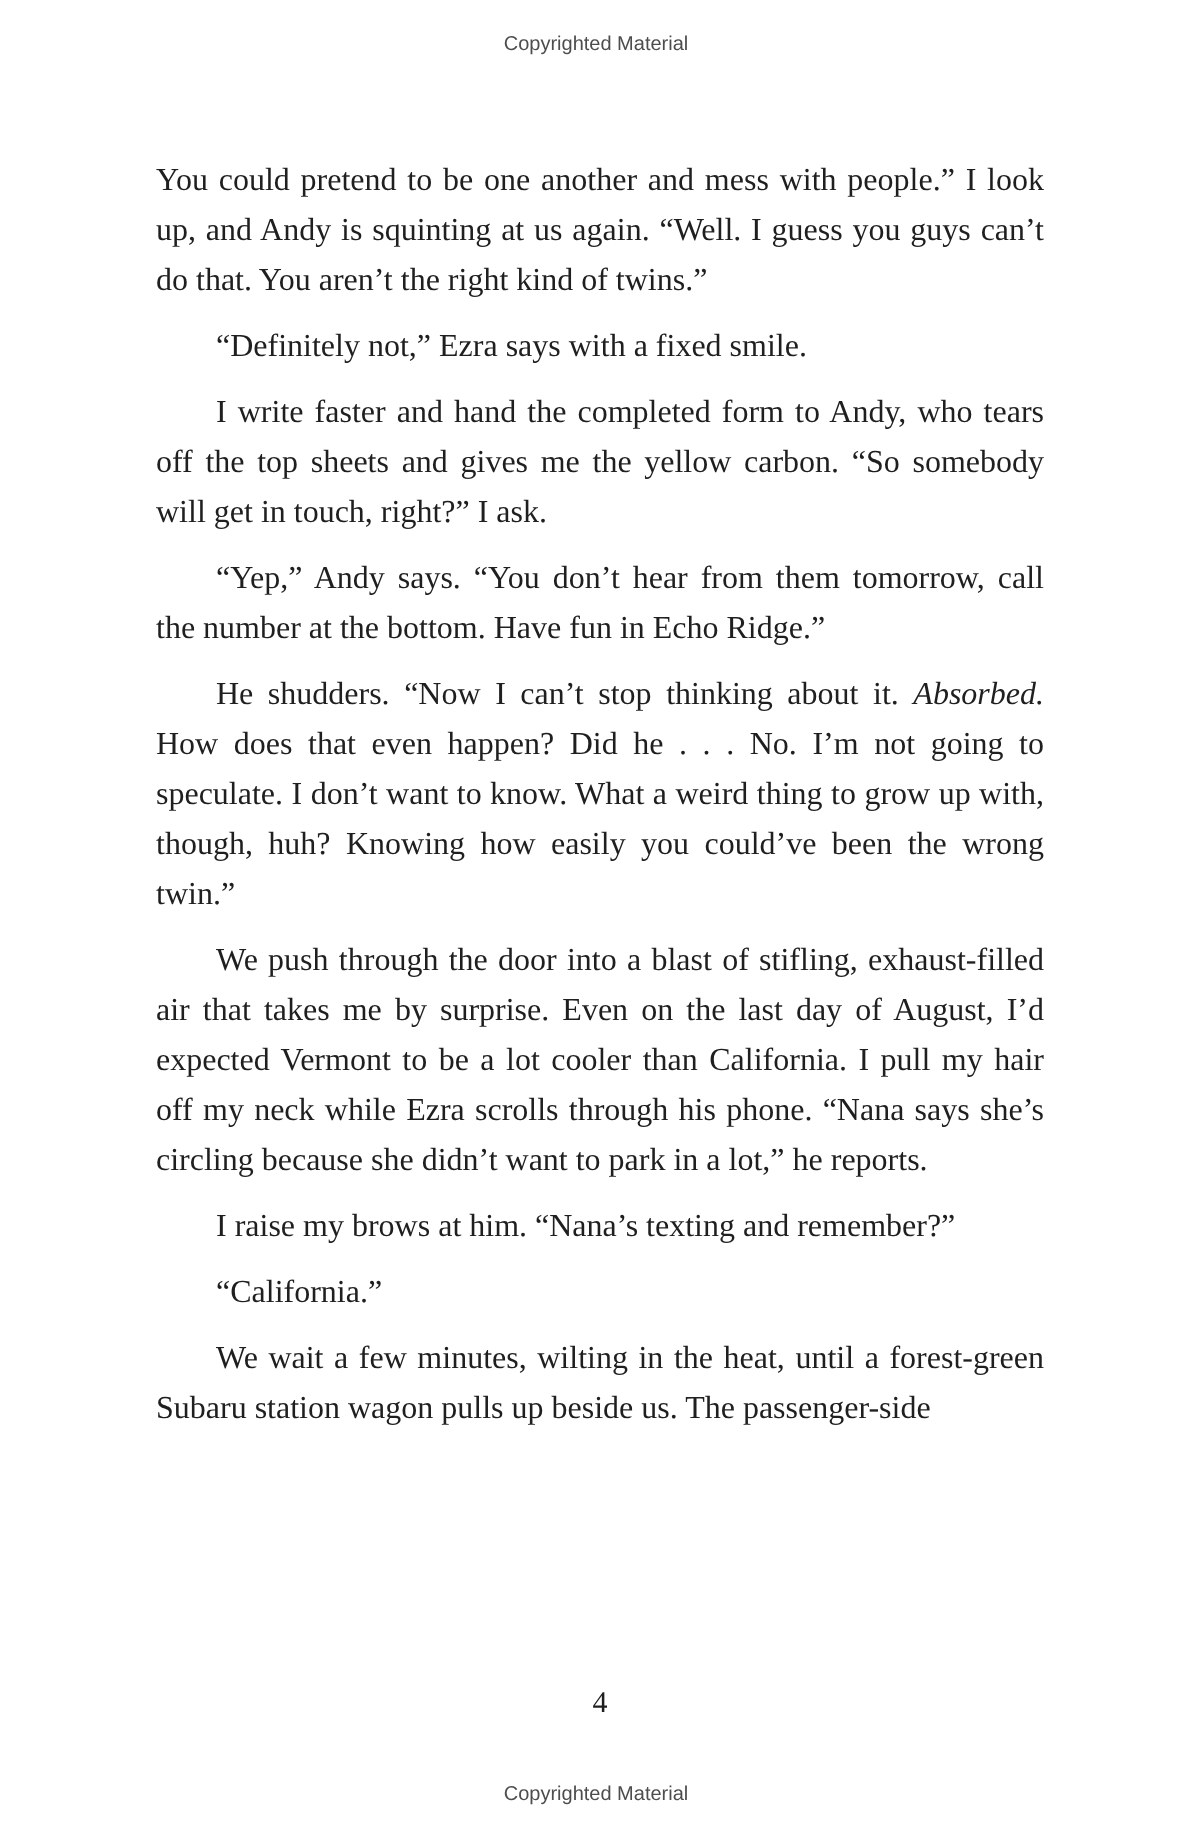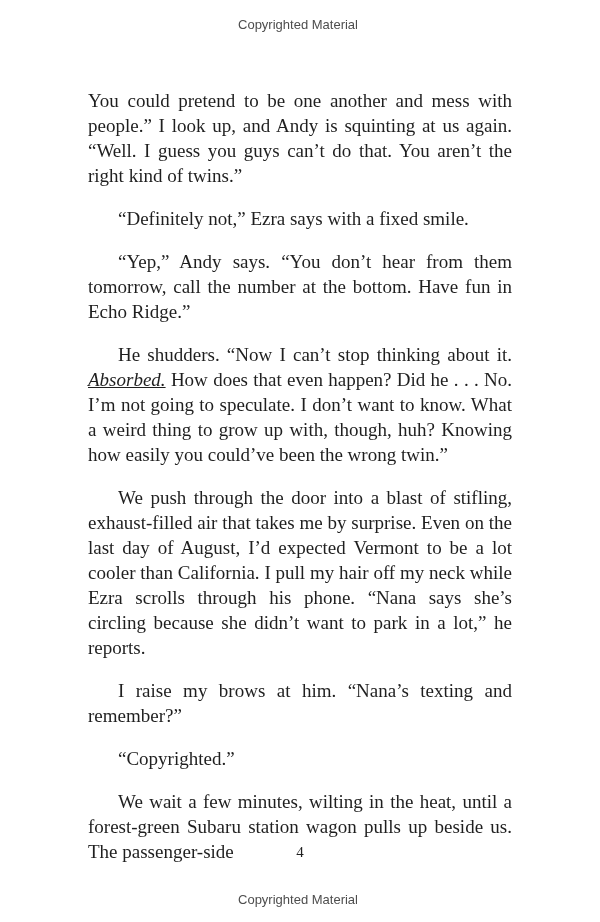--- a/index.html
+++ b/index.html
@@ -7,68 +7,69 @@
     width: 600px;
     height: 922px;
     background: #ffffff;
     position: relative;
     overflow: hidden;
     font-family: "Liberation Serif", "DejaVu Serif", serif;
     color: #1f1f1f;
   }
   .notice {
     font-family: "Liberation Sans", "DejaVu Sans", sans-serif;
-    font-size: 13px;
+    font-size: 10px;
     color: #4d4d4d;
     text-align: center;
     position: absolute;
     left: 0;
     right: 4px;
   }
   .notice.top { top: 17px; }
   .notice.bottom { top: 892px; }
   .text-block {
     position: absolute;
     top: 70px;
     left: 70px;
     width: 460px;
   }
   .para {
-    margin: 18px;
-    font-size: 19px;
+    margin: 8px;
+    font-size: 16px;
     line-height: 25px;
     text-align: justify;
   }
   .para.indent { text-indent: 30px; }
-  .para em { font-style: italic; text-decoration: underline; }
+  .para em { font-style: italic; }
   .page-number {
     position: absolute;
     top: 844px;
     left: 0;
     right: 0;
     text-align: center;
     font-size: 15px;
     color: #1f1f1f;
   }
 </style>
 </head>
 <body>
 
 <div class="book-page">
 
   <div class="notice top">Copyrighted Material</div>
 
   <div class="text-block" id="paragraphs">
       <p class="para"><span>You could pretend to be one another and mess with people.” I look up, and Andy is squinting at us again. “Well. I guess you guys can’t do that. You aren’t the right kind of twins.”</span></p>
       <p class="para indent"><span>“Definitely not,” Ezra says with a fixed smile.</span></p>
+      <p class="para indent"><span>I write faster and hand the completed form to Andy, who tears off the top sheets and gives me the yellow carbon. “So somebody will get in touch, right?” I ask.</span></p>
       <p class="para indent"><span>“Yep,” Andy says. “You don’t hear from them tomorrow, call the number at the bottom. Have fun in Echo Ridge.”</span></p>
       <p class="para indent"><span>He shudders. “Now I can’t stop thinking about it. </span><em>Absorbed.</em><span> How does that even happen? Did he . . . No. I’m not going to speculate. I don’t want to know. What a weird thing to grow up with, though, huh? Knowing how easily you could’ve been the wrong twin.”</span></p>
       <p class="para indent"><span>We push through the door into a blast of stifling, exhaust-filled air that takes me by surprise. Even on the last day of August, I’d expected Vermont to be a lot cooler than California. I pull my hair off my neck while Ezra scrolls through his phone. “Nana says she’s circling because she didn’t want to park in a lot,” he reports.</span></p>
       <p class="para indent"><span>I raise my brows at him. “Nana’s texting and remember?”</span></p>
-      <p class="para indent"><span>“Copyrighted.”</span></p>
+      <p class="para indent"><span>“California.”</span></p>
       <p class="para indent"><span>We wait a few minutes, wilting in the heat, until a forest-green Subaru station wagon pulls up beside us. The passenger-side</span></p>
     </div>
 
   <div class="page-number">4</div>
 
   <div class="notice bottom">Copyrighted Material</div>
 
 </div>
 
 </body></html>

